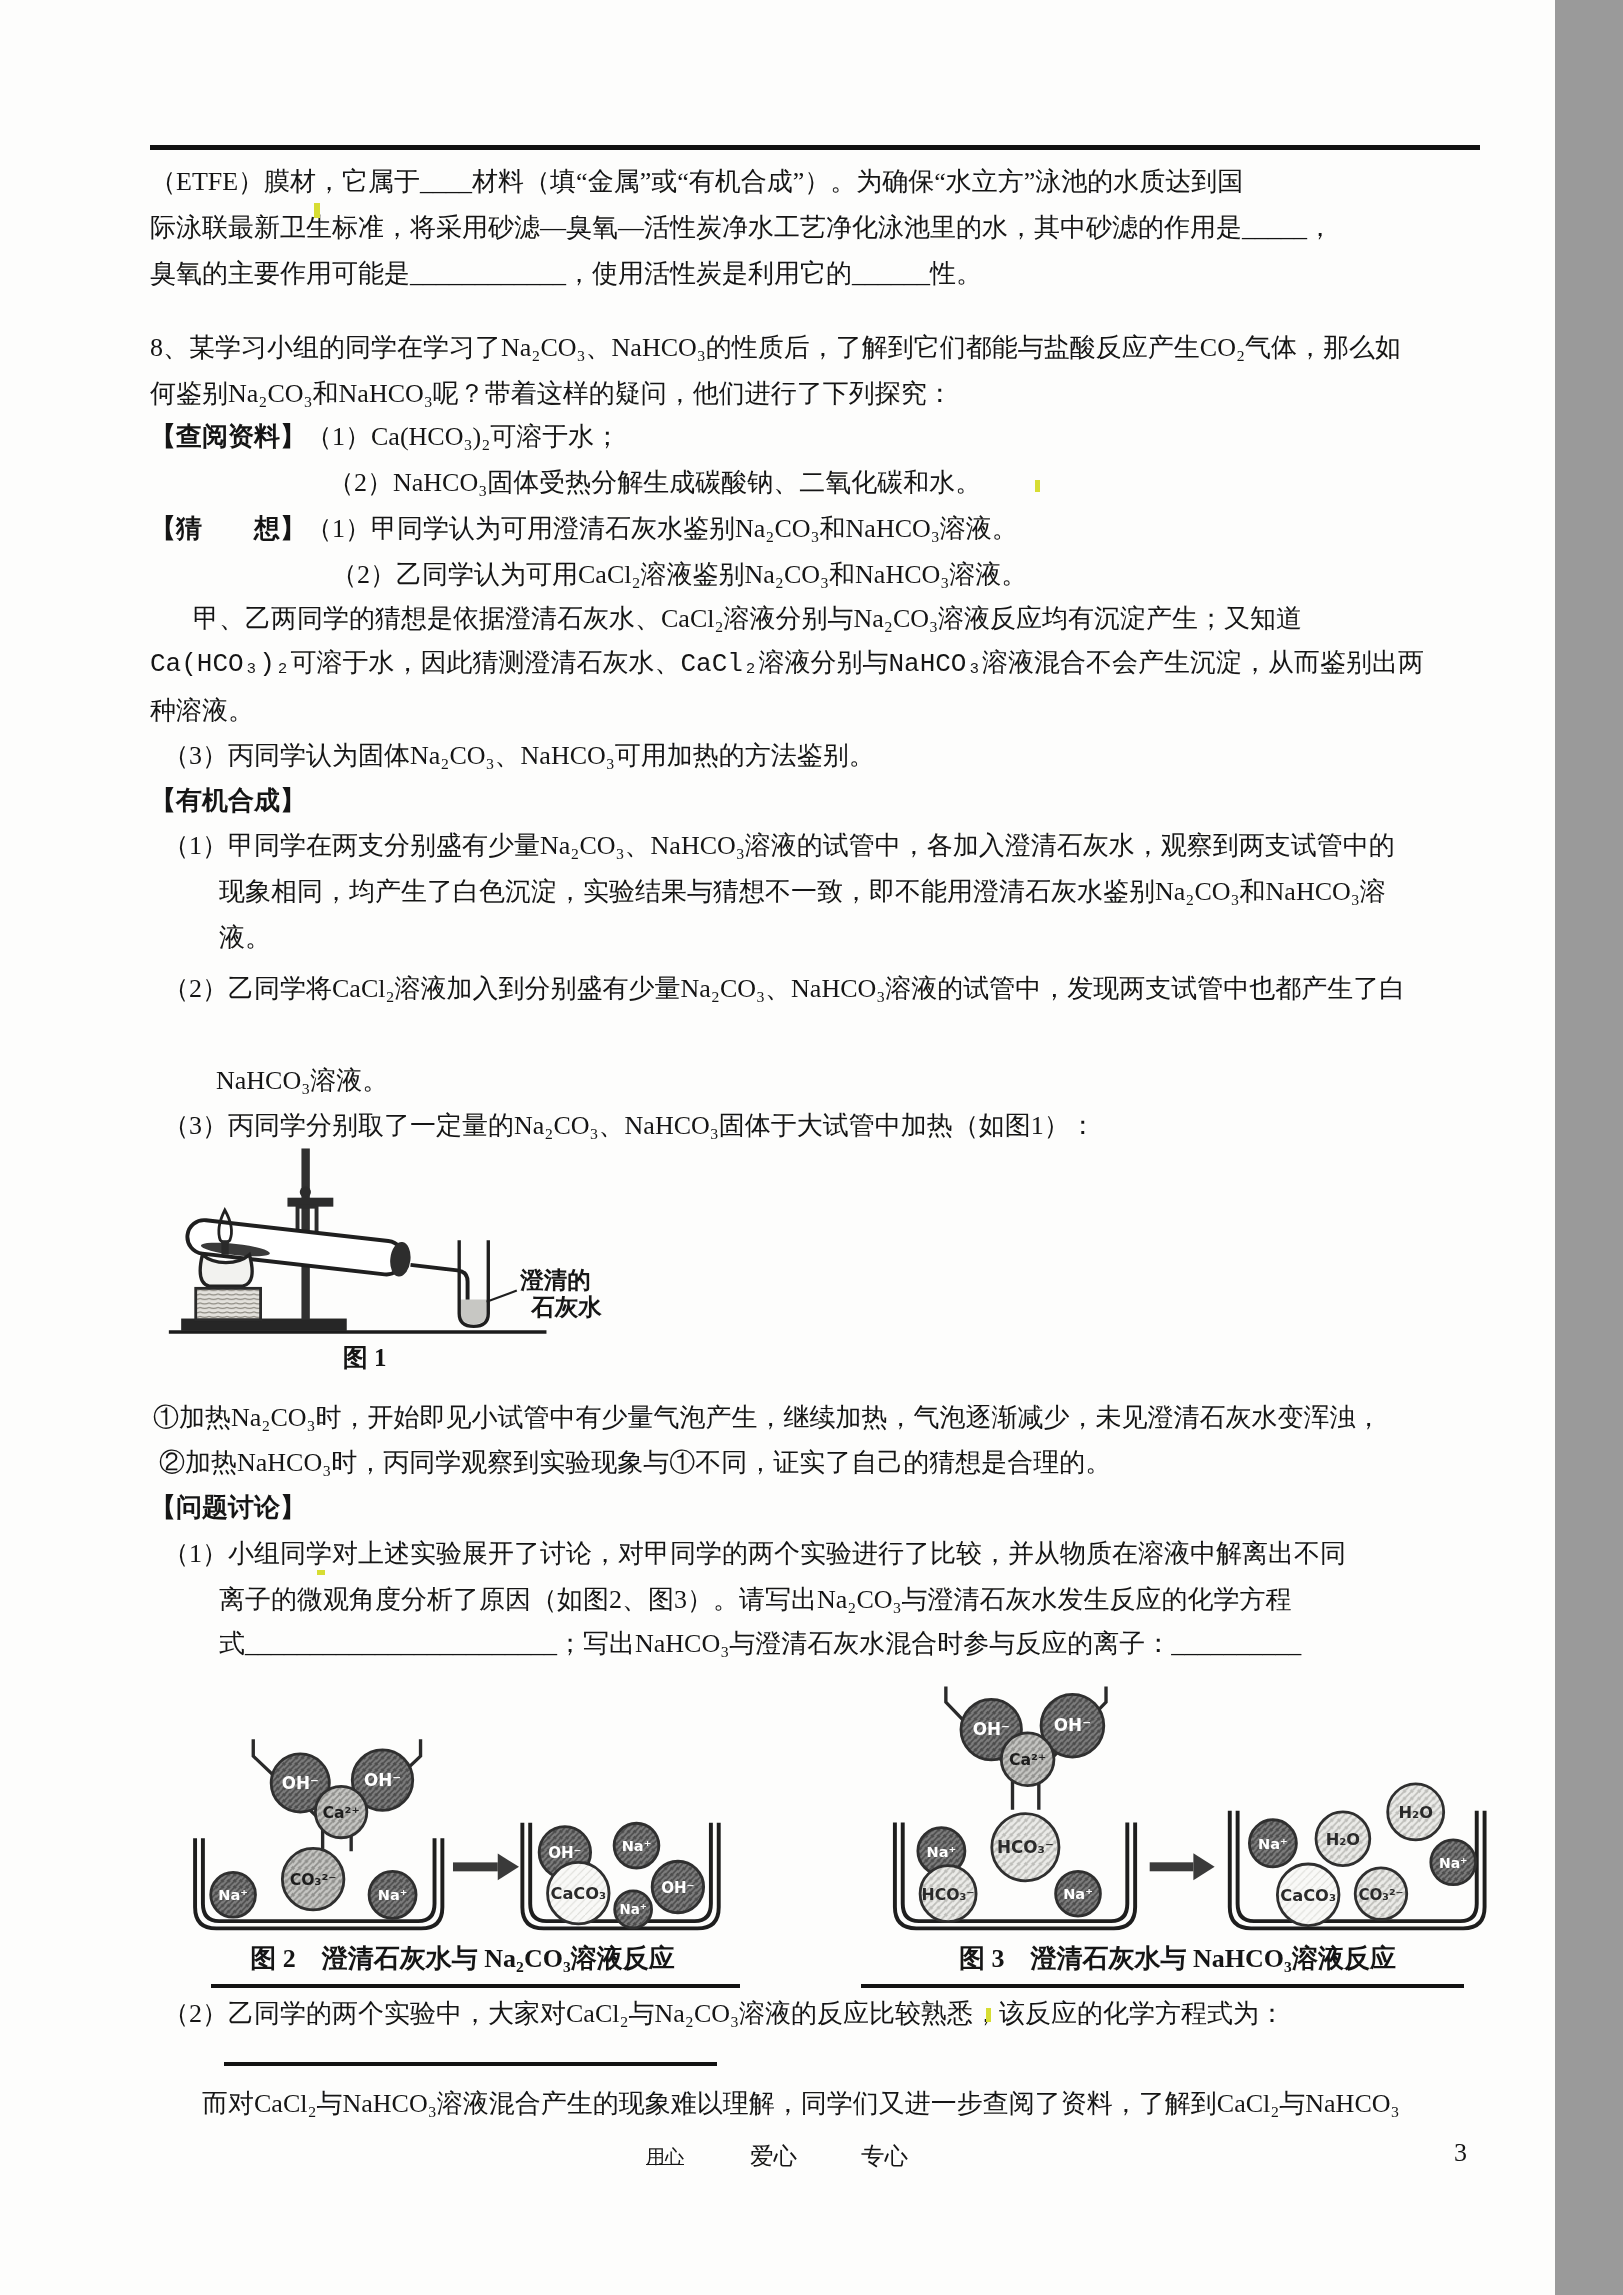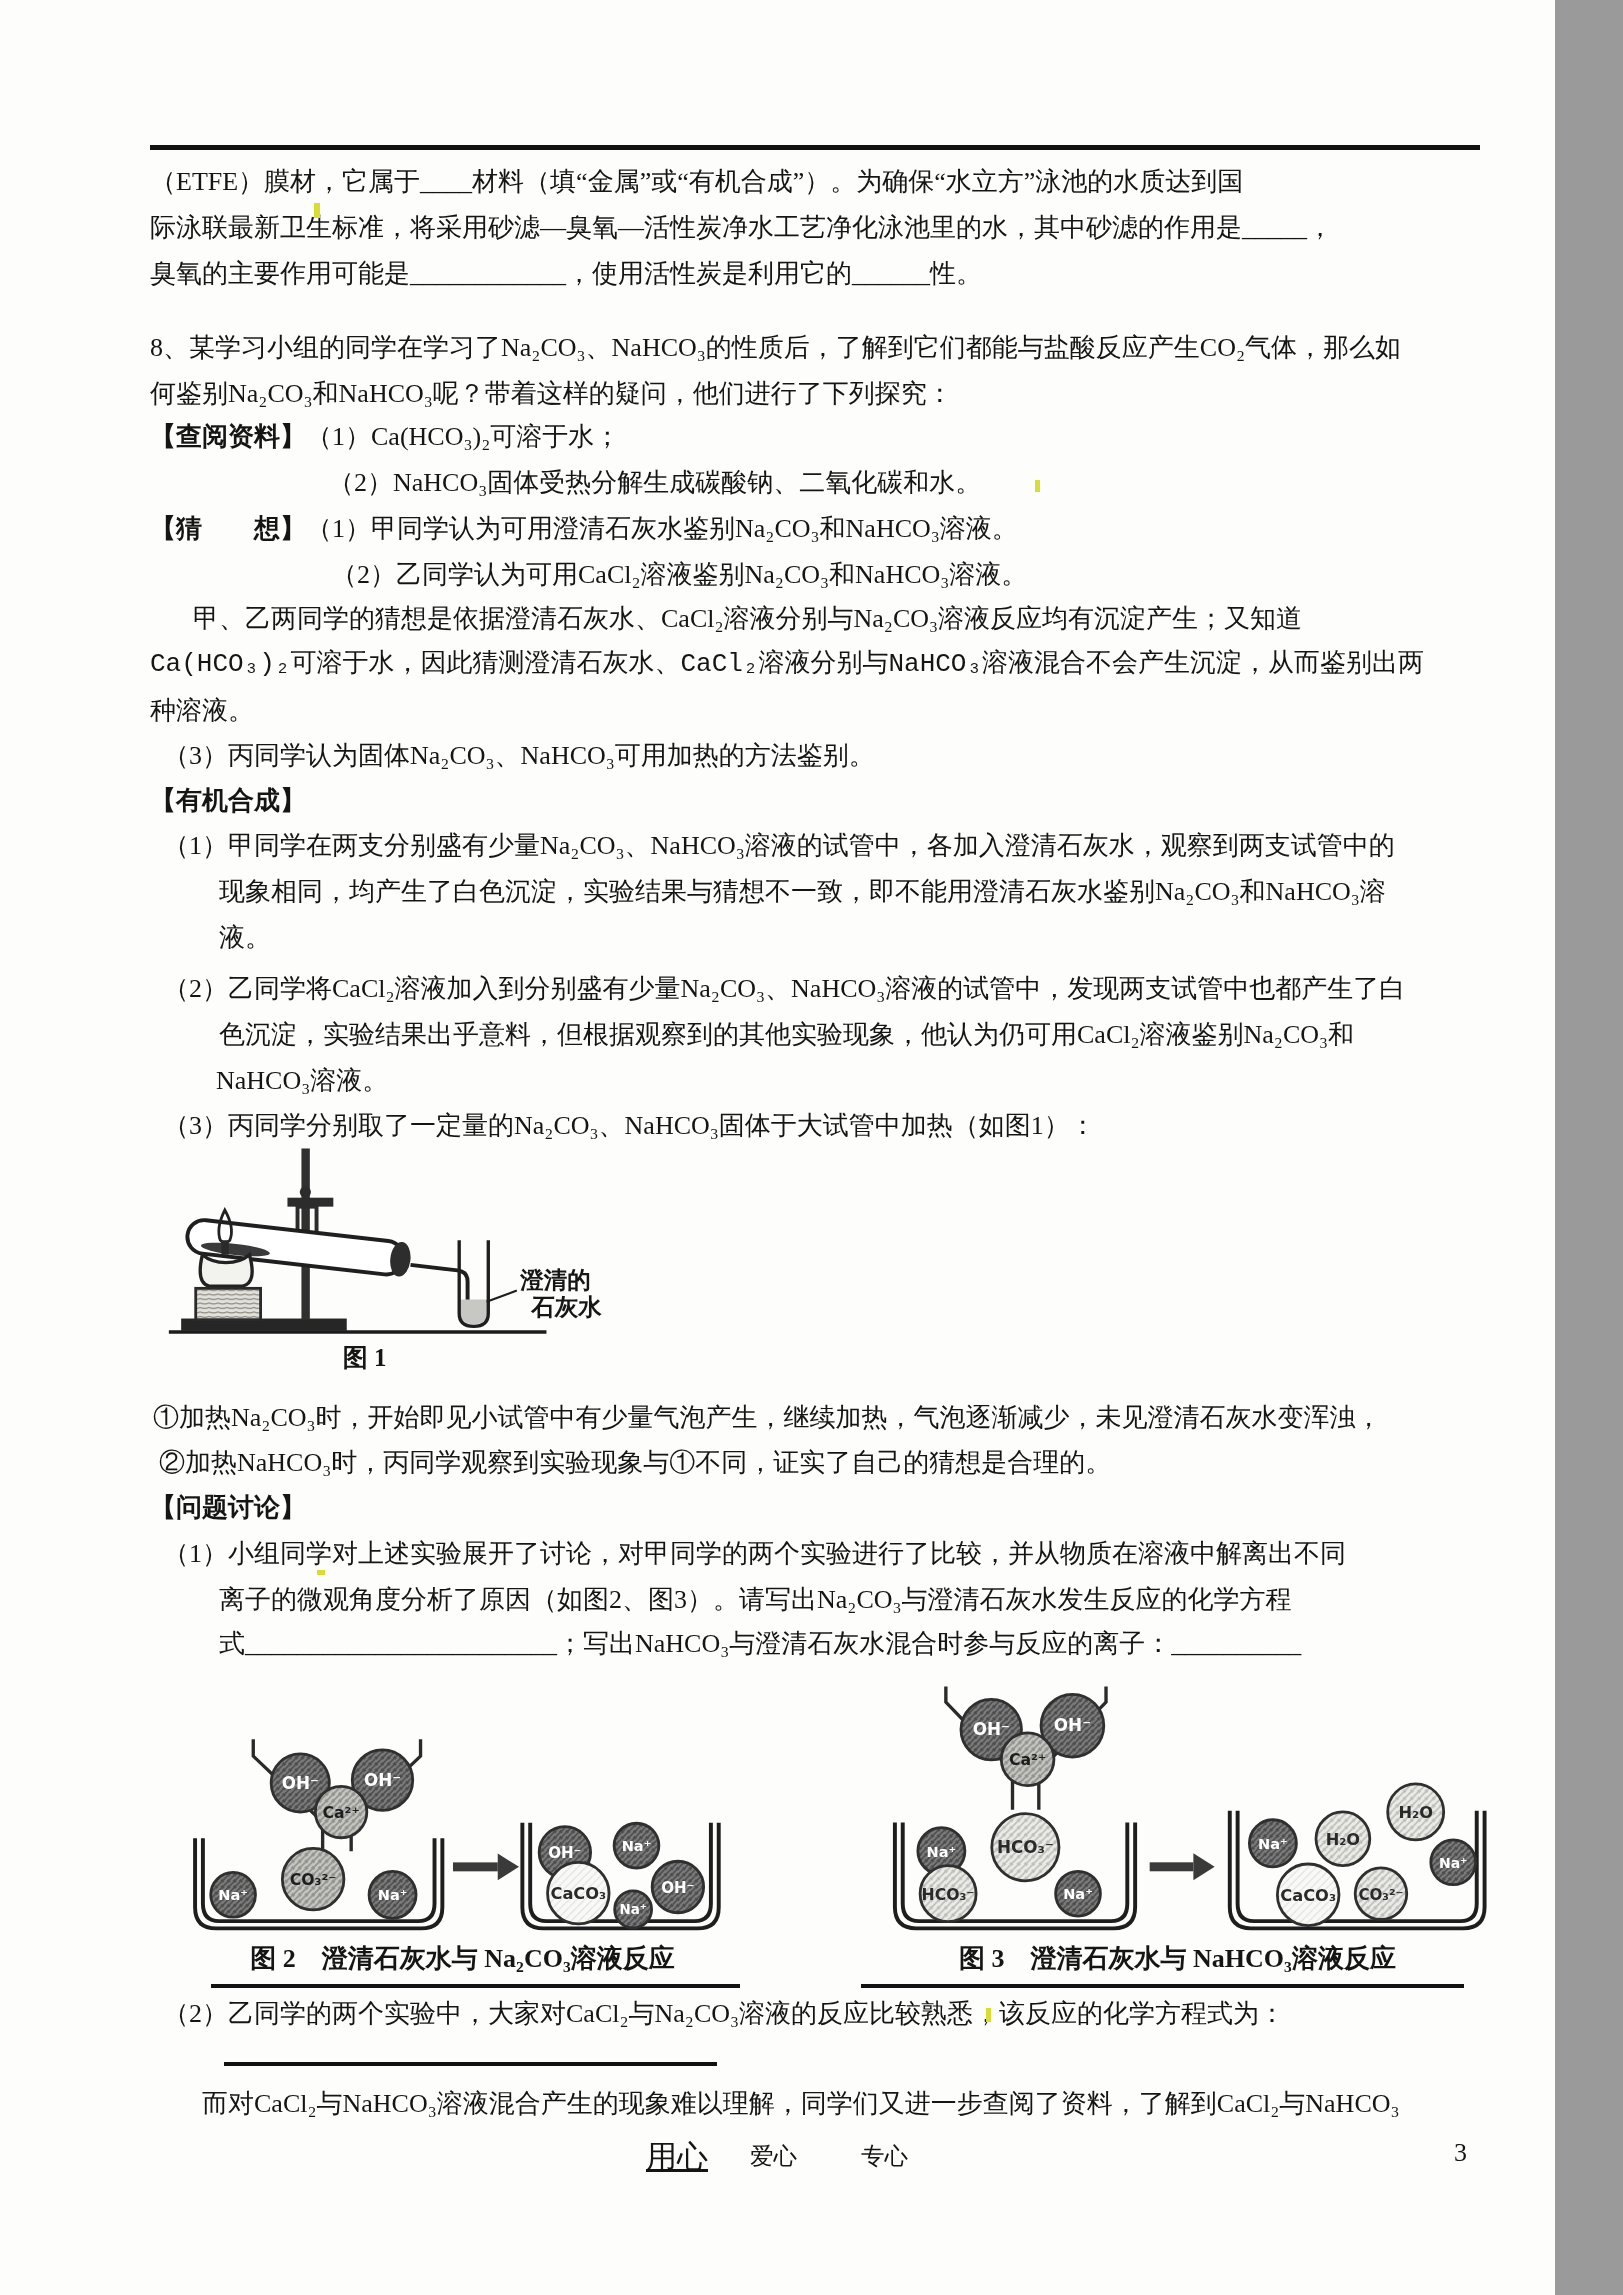--- a/index.html
+++ b/index.html
@@ -44,21 +44,20 @@
   <div class="ln" style="left:193px;top:601px;">甲、乙两同学的猜想是依据澄清石灰水、CaCl₂溶液分别与Na₂CO₃溶液反应均有沉淀产生；又知道</div>
   <div class="ln" style="left:150px;top:647px;font-family:Liberation Mono, monospace;">Ca(HCO₃)₂可溶于水，因此猜测澄清石灰水、CaCl₂溶液分别与NaHCO₃溶液混合不会产生沉淀，从而鉴别出两</div>
   <div class="ln" style="left:150px;top:693px;">种溶液。</div>
   <div class="ln" style="left:163px;top:738px;">（3）丙同学认为固体Na₂CO₃、NaHCO₃可用加热的方法鉴别。</div>
 
   <div class="ln lbl" style="left:150px;top:783px;">【有机合成】</div>
   <div class="ln" style="left:163px;top:828px;">（1）甲同学在两支分别盛有少量Na₂CO₃、NaHCO₃溶液的试管中，各加入澄清石灰水，观察到两支试管中的</div>
   <div class="ln" style="left:219px;top:874px;">现象相同，均产生了白色沉淀，实验结果与猜想不一致，即不能用澄清石灰水鉴别Na₂CO₃和NaHCO₃溶</div>
   <div class="ln" style="left:219px;top:920px;">液。</div>
   <div class="ln" style="left:163px;top:971px;">（2）乙同学将CaCl₂溶液加入到分别盛有少量Na₂CO₃、NaHCO₃溶液的试管中，发现两支试管中也都产生了白</div>
-  <div class="ln" style="left:219px;top:1017px;">色沉淀，实验结果出乎意料，但根据观察到的其他实验现象，他认为仍可用CaCl₂溶液鉴别Na₂CO₃和</div>
   <div class="ln" style="left:216px;top:1063px;">NaHCO₃溶液。</div>
   <div class="ln" style="left:163px;top:1108px;">（3）丙同学分别取了一定量的Na₂CO₃、NaHCO₃固体于大试管中加热（如图1）：</div>
 
   <svg class="figsvg" style="left:146px;top:1144px;" width="538" height="193" viewBox="0 0 960 345">
     <defs>
       <pattern id="pWood" width="16" height="16" patternUnits="userSpaceOnUse">
         <rect width="16" height="16" fill="#e3e1dc"></rect>
         <path d="M0,4 Q8,8 16,4 M0,12 Q8,16 16,12" stroke="#8d8a82" stroke-width="2" fill="none"></path>
       </pattern>
     </defs>
@@ -220,19 +219,19 @@
     <text class="ion-light" x="933" y="389" font-size="27" text-anchor="middle">CO₃²⁻</text>
   </svg>
   <div class="cap" style="left:858px;top:1941px;width:639px;">图 3　澄清石灰水与 NaHCO₃溶液反应</div>
   <div class="rule" style="left:861px;top:1984px;width:603px;height:3.9px;"></div>
 
   <div class="ln" style="left:163px;top:1996px;">（2）乙同学的两个实验中，大家对CaCl₂与Na₂CO₃溶液的反应比较熟悉，该反应的化学方程式为：</div>
   <div class="mark" style="left:986px;top:2008px;width:5px;height:13.5px;"></div>
   <div class="rule" style="left:224px;top:2062px;width:493px;height:3.9px;"></div>
   <div class="ln" style="left:202px;top:2086px;">而对CaCl₂与NaHCO₃溶液混合产生的现象难以理解，同学们又进一步查阅了资料，了解到CaCl₂与NaHCO₃</div>
 
-  <div class="ln" style="left:646px;top:2139px;font-size:31px;text-decoration:underline;">用心</div>
+  <div class="ln" style="left:646px;top:2139px;font-size:19px;text-decoration:underline;">用心</div>
   <div class="ln" style="left:750px;top:2139px;font-size:23.5px;">爱心</div>
   <div class="ln" style="left:861px;top:2139px;font-size:23.5px;">专心</div>
   <div class="ln" style="left:1454px;top:2135px;font-size:26px;">3</div>
 
 </div>
 
 
 </body></html>

